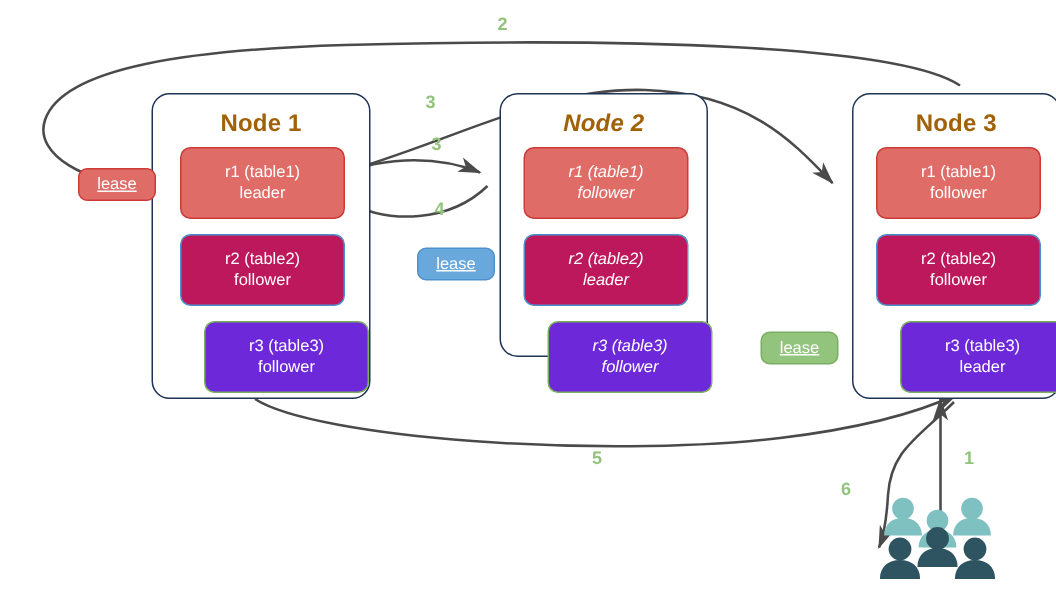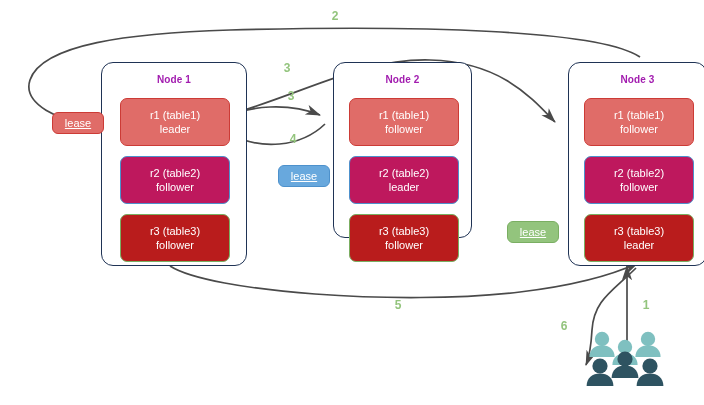--- a/index.html
+++ b/index.html
@@ -31,42 +31,42 @@
     border: 1.6px solid #1f3355;
     border-radius: 12px;
     background: #ffffff;
   }
   .node-title {
     position: absolute;
     left: 0;
     right: 0;
     top: 11px;
     text-align: center;
-    font-size: 10px;
+    font-size: 16px;
     font-weight: bold;
-    color: #a21caf;
+    color: #a16207;
     letter-spacing: 0.1px;
   }
   .replica {
     position: absolute;
     box-sizing: border-box;
     border-radius: 7px;
     display: flex;
     flex-direction: column;
     align-items: center;
     justify-content: center;
     color: #ffffff;
     font-size: 11px;
     line-height: 14px;
     text-align: center;
   }
   .replica .ln { display: block; }
   .rep-red   { background: #e06c68; border: 1.4px solid #cc3b36; }
   .rep-blue  { background: #be185d; border: 1.4px solid #4d91cc; }
-  .rep-green { background: #b91c1c; border: 1.4px solid #7aae62; }
+  .rep-green { background: #6d28d9; border: 1.4px solid #7aae62; margin-left: 16px; }
 
   .lease {
     position: absolute;
     box-sizing: border-box;
     border-radius: 6px;
     display: flex;
     align-items: center;
     justify-content: center;
     color: #ffffff;
     font-size: 11px;
@@ -128,21 +128,21 @@
     <div class="replica rep-blue" style="left:18px; top:93px; width:110px; height:48px;">
       <span class="ln">r2 (table2)</span>
       <span class="ln">follower</span>
     </div>
     <div class="replica rep-green" style="left:18px; top:151px; width:110px; height:48px;">
       <span class="ln">r3 (table3)</span>
       <span class="ln">follower</span>
     </div>
   </div>
 
-  <div class="node-box" style="left:333px; top:62px; width:139px; height:176px;">
+  <div class="node-box" style="left:333px; top:62px; width:139px; height:176px;font-style:italic;">
     <div class="node-title">Node 2</div>
     <div class="replica rep-red" style="left:15px; top:35px; width:110px; height:48px;">
       <span class="ln">r1 (table1)</span>
       <span class="ln">follower</span>
     </div>
     <div class="replica rep-blue" style="left:15px; top:93px; width:110px; height:48px;">
       <span class="ln">r2 (table2)</span>
       <span class="ln">leader</span>
     </div>
     <div class="replica rep-green" style="left:15px; top:151px; width:110px; height:48px;">

